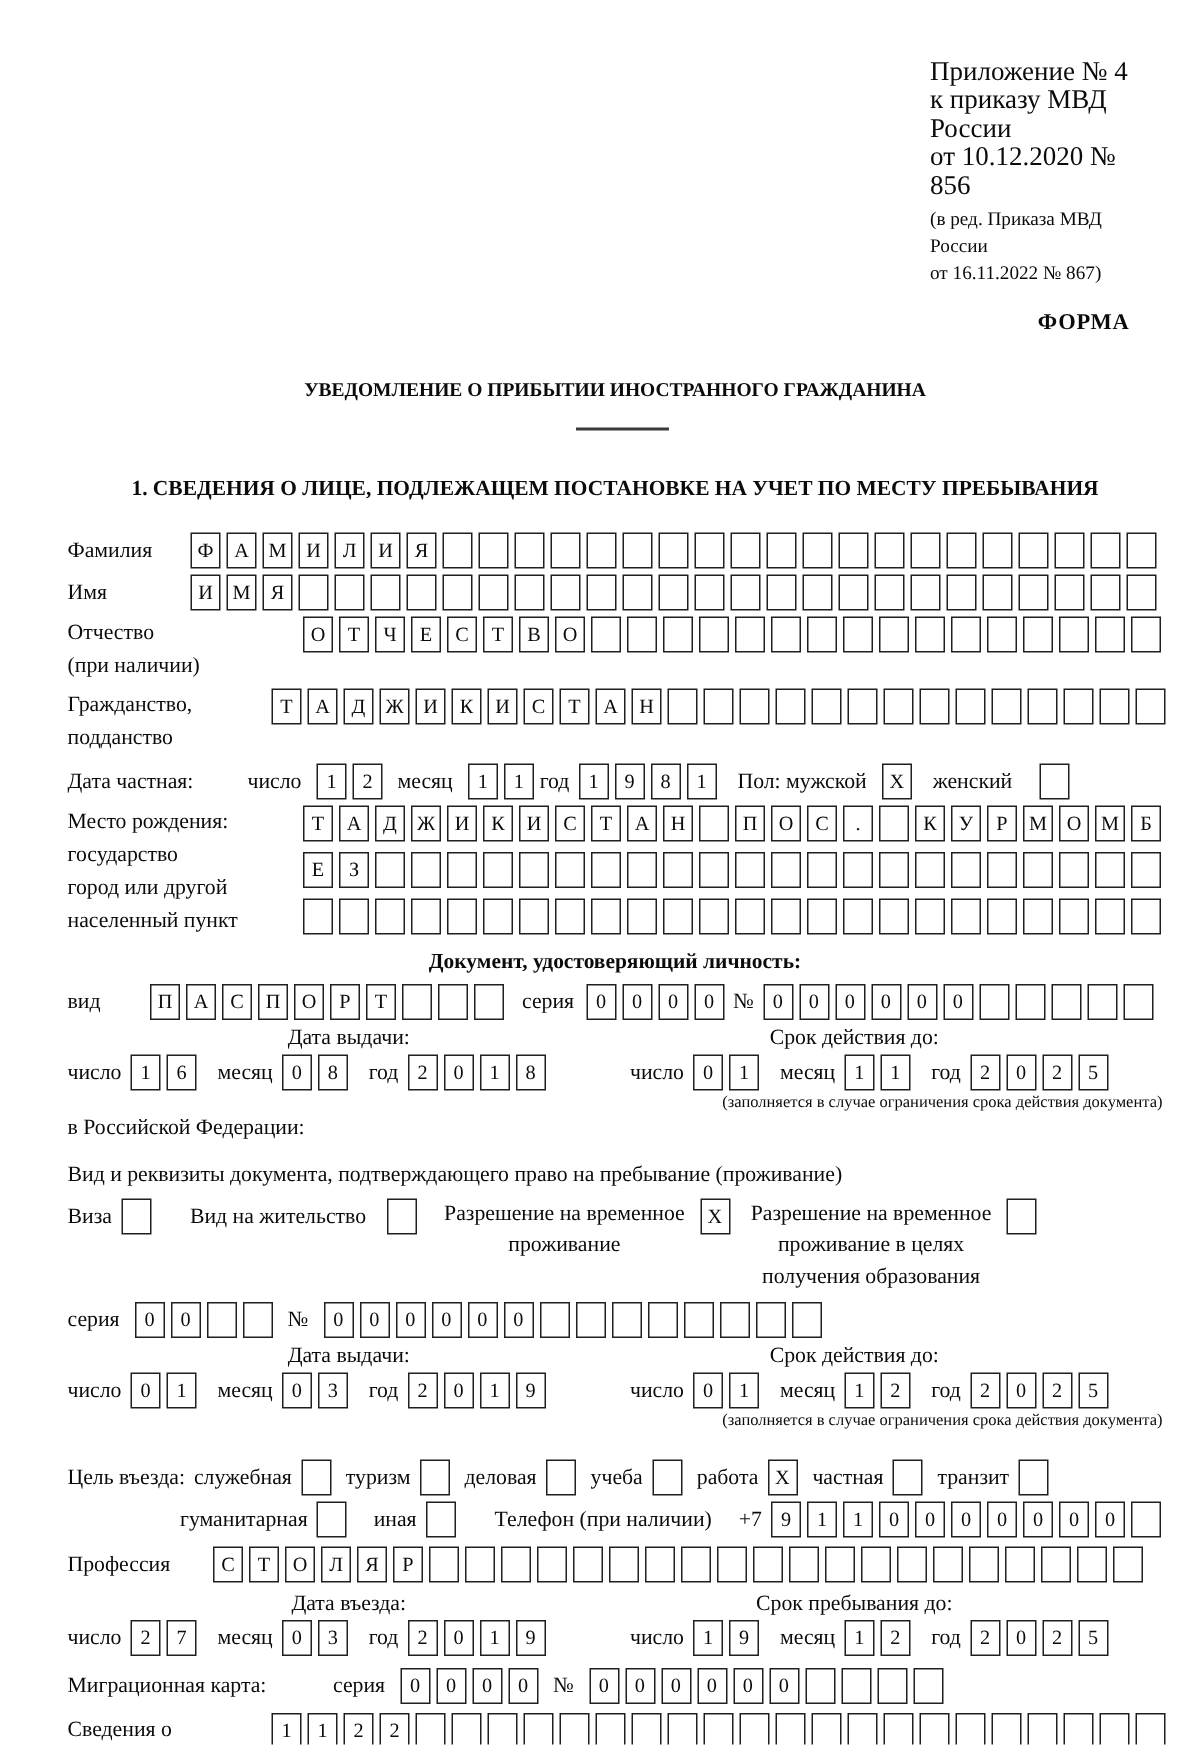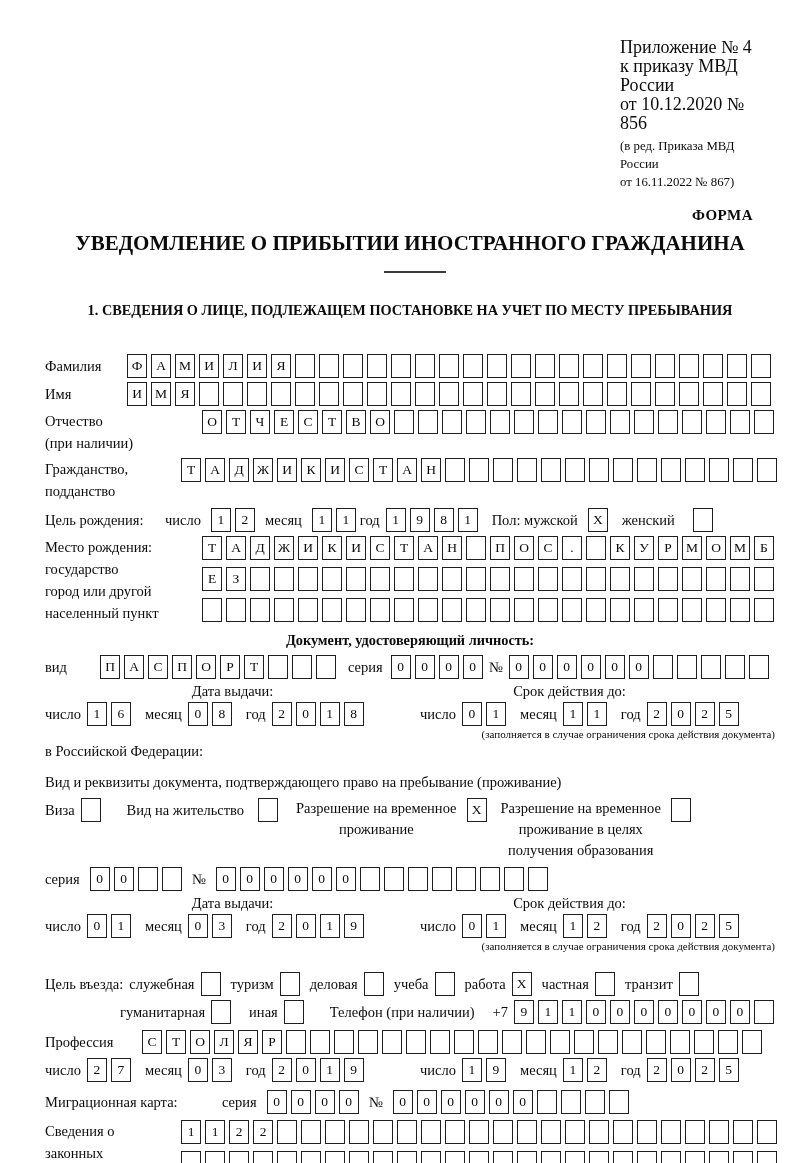--- a/index.html
+++ b/index.html
@@ -5,21 +5,21 @@
   html,body{margin:0;padding:0;background:#fff;}
   body{width:800px;height:1163px;overflow:hidden;color:#0b0b0b;
        font-family:"Liberation Serif","DejaVu Serif",serif;font-size:14px;}
   .page{box-sizing:border-box;width:800px;height:1163px;padding:38px 25px 0 45px;position:relative;}
 
   
   .hdr-block{margin-left:575px;font-size:18px;line-height:19px;}
   .hdr-sub{margin-left:575px;font-size:12.8px;line-height:18px;margin-top:4px;}
   .forma{text-align:right;padding-right:22px;font-weight:bold;font-size:15px;margin-top:16px;letter-spacing:.5px;}
 
-  .title{margin-top:8px;text-align:center;font-weight:bold;font-size:21px;line-height:23px;}
+  .title{margin-top:24px;text-align:center;font-weight:bold;font-size:13px;line-height:23px;}
   .title-underline{display:inline-block;width:62px;height:2px;background:#3a3a3a;margin-left:10px;vertical-align:baseline;}
   .section1{margin-top:24px;font-weight:bold;font-size:14.3px;text-align:center;white-space:nowrap;}
 
   
   .row{display:flex;align-items:flex-start;margin-bottom:4px;}
   .row.center{align-items:center;}
   .lbl{font-size:14.5px;flex:none;line-height:24px;}
   .lblcol{flex:none;font-size:14.5px;line-height:22px;}
   .cells{display:flex;flex:none;}
   .mb{margin-bottom:7px;}
@@ -64,21 +64,21 @@
   </div>
   <div class="forma">ФОРМА</div>
 
   <div class="title">
     <div>УВЕДОМЛЕНИЕ О ПРИБЫТИИ ИНОСТРАННОГО ГРАЖДАНИНА</div>
     <div><span class="title-underline"></span></div>
   </div>
 
   <div class="section1">1. СВЕДЕНИЯ О ЛИЦЕ, ПОДЛЕЖАЩЕМ ПОСТАНОВКЕ НА УЧЕТ ПО МЕСТУ ПРЕБЫВАНИЯ</div>
 
-  <div class="row center" style="margin-top:35px;font-family:Liberation Serif, serif;">
+  <div class="row center" style="margin-top:20px;font-family:Liberation Serif, serif;">
     <span class="lbl" style="width:82px">Фамилия</span>
     <div class="cells">
         <span class="cell">Ф</span>
         <span class="cell">А</span>
         <span class="cell">М</span>
         <span class="cell">И</span>
         <span class="cell">Л</span>
         <span class="cell">И</span>
         <span class="cell">Я</span>
         <span class="cell"></span>
@@ -198,21 +198,21 @@
         <span class="cell"></span>
         <span class="cell"></span>
         <span class="cell"></span>
         <span class="cell"></span>
         <span class="cell"></span>
         <span class="cell"></span>
       </div>
   </div>
 
   <div class="row center" style="margin-top:6px;">
-    <span class="lbl" style="width:120px">Цель рождения:</span>
+    <span class="lbl" style="width:120px">Дата частная:</span>
     <span class="lbl">число</span>
     <div class="cells ml10">
         <span class="cell">1</span>
         <span class="cell">2</span>
       </div>
     <span class="lbl ml6">месяц</span>
     <div class="cells ml10">
         <span class="cell">1</span>
         <span class="cell">1</span>
       </div>
@@ -580,20 +580,24 @@
         <span class="cell"></span>
         <span class="cell"></span>
         <span class="cell"></span>
         <span class="cell"></span>
         <span class="cell"></span>
         <span class="cell"></span>
         <span class="cell"></span>
       </div>
   </div>
 
+  <div class="dates-hdr" style="margin-top:6px;">
+    <div class="dhl">Дата въезда:</div>
+    <div class="dhr">Срок пребывания до:</div>
+  </div>
   <div class="dates-row">
     <div class="dgrp dgl">
       <span class="lbl">число</span>
       <div class="cells">
           <span class="cell">2</span>
           <span class="cell">7</span>
         </div>
       <span class="lbl">месяц</span>
       <div class="cells">
           <span class="cell">0</span>

